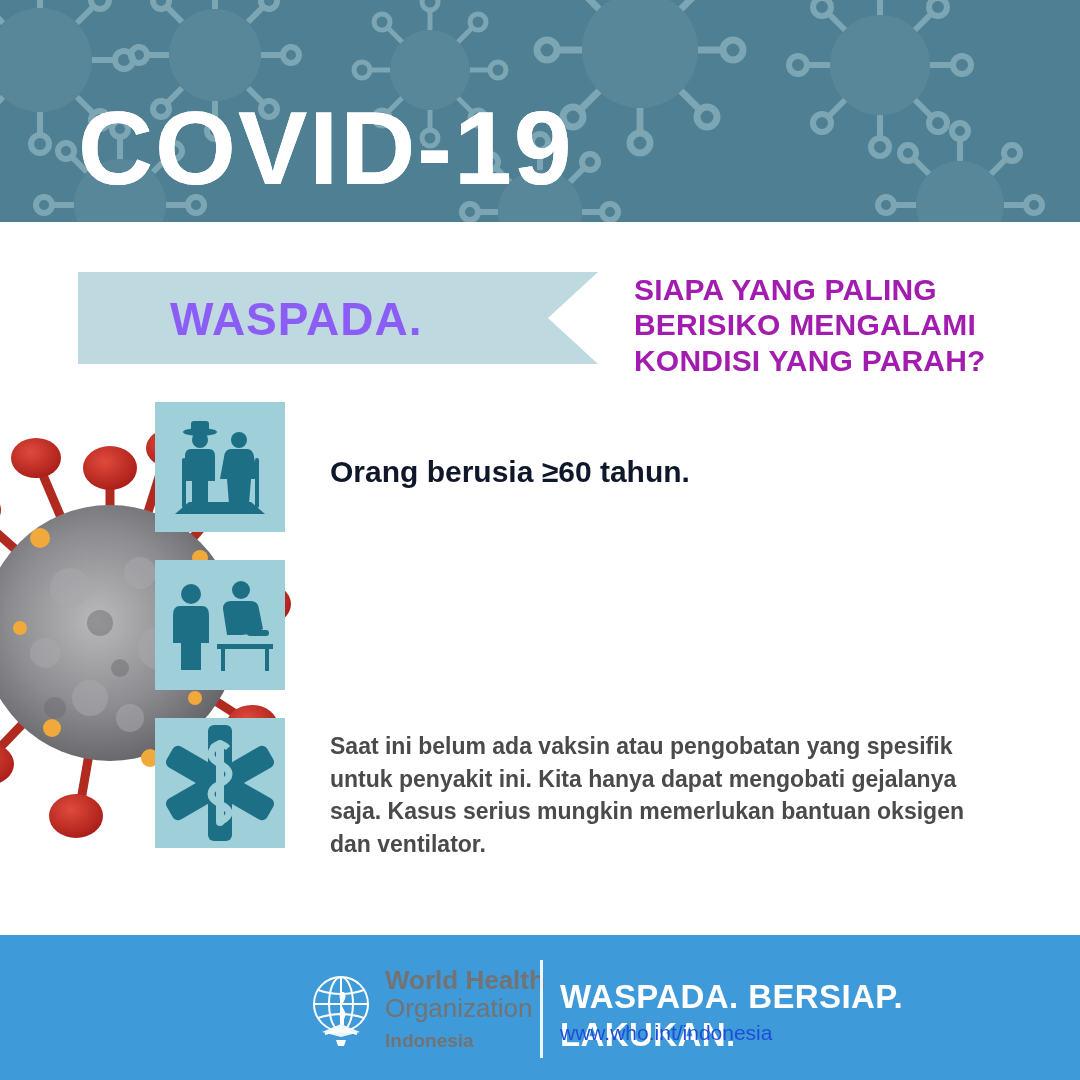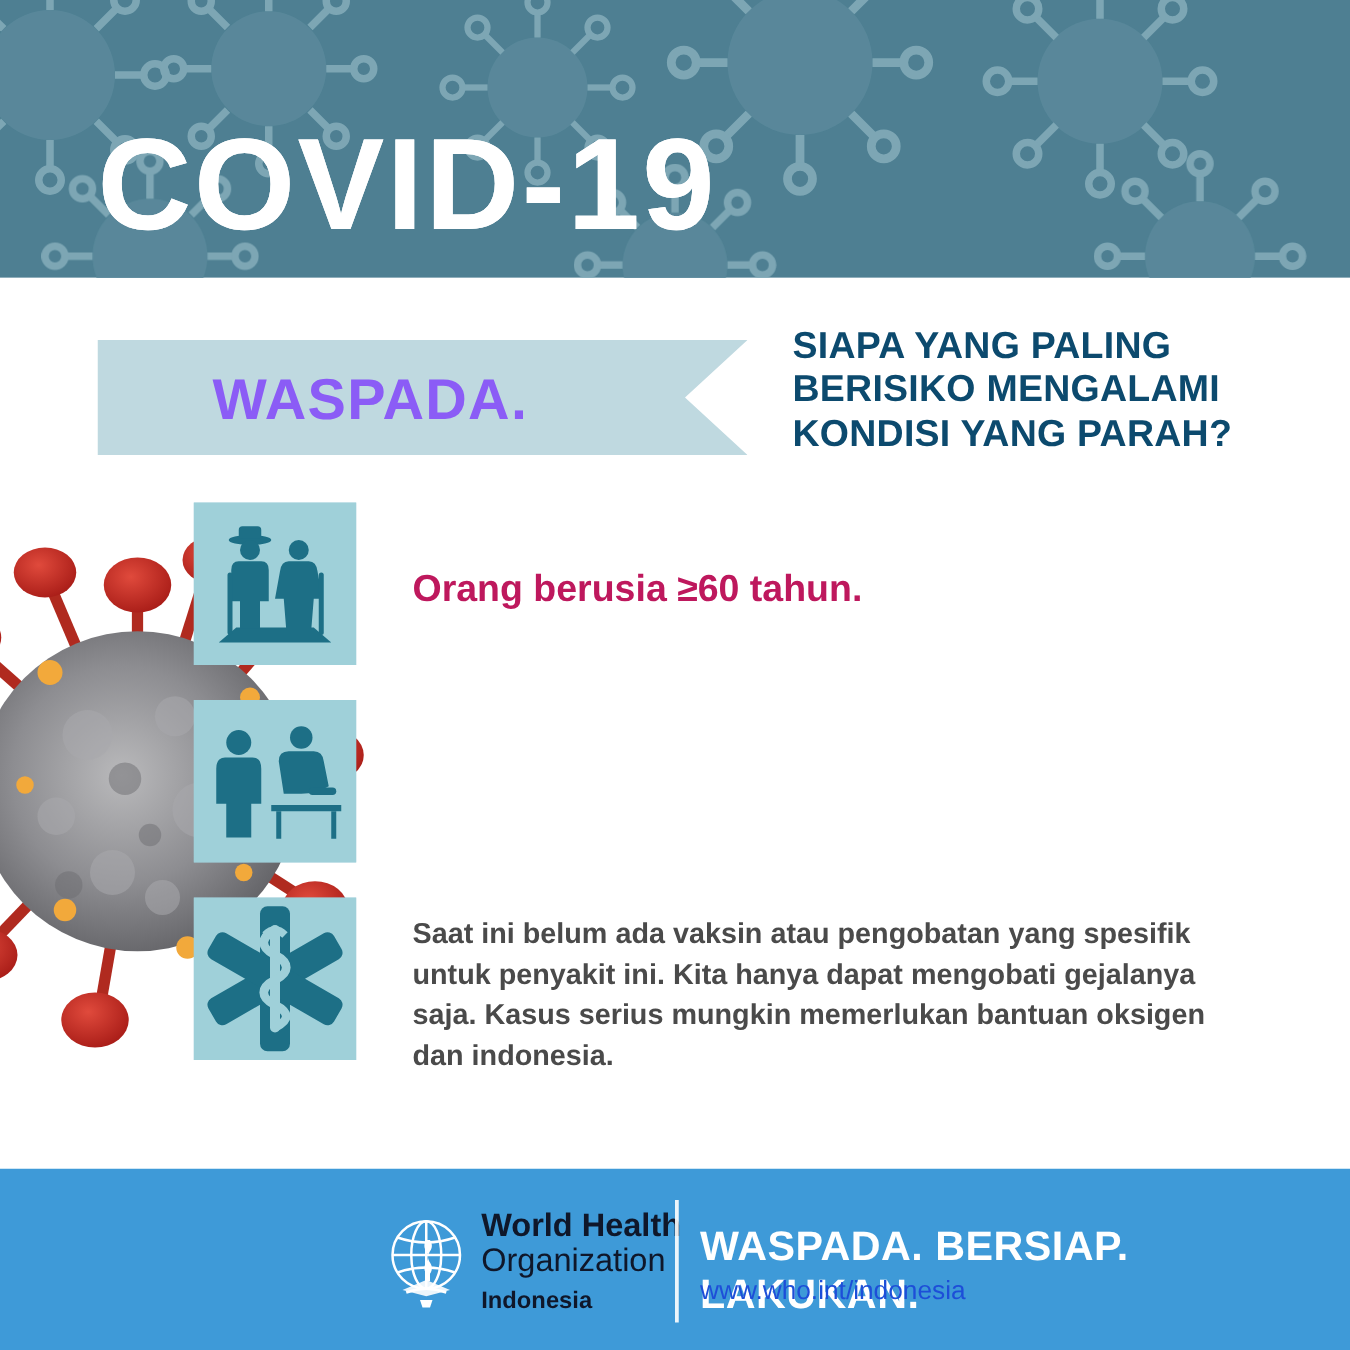--- a/index.html
+++ b/index.html
@@ -30,58 +30,58 @@
   
   .ribbon{
     position:absolute;left:78px;top:272px;width:520px;height:92px;
   }
   .ribbon-shape{position:absolute;left:0;top:0;width:520px;height:92px;}
   .ribbon-label{
     position:absolute;left:92px;top:20px;
     font-size:46px;font-weight:bold;color:#8b5cf6;letter-spacing:1px;
   }
   .headline{
-    position:absolute;left:634px;top:259px;width:430px;
-    font-size:30px;line-height:1.18;font-weight:bold;color:#0c4a6e;
+    position:absolute;left:634px;top:272px;width:430px;
+    font-size:30px;line-height:1.18;font-weight:bold;color:#a21caf;
     letter-spacing:0.2px;
   }
 
   
   .virus-photo{
     position:absolute;left:0;top:398px;width:300px;height:470px;
     overflow:hidden;
   }
 
   
   .icon-tile{
     position:absolute;width:130px;height:130px;background:#9fd0d9;
   }
   #tile-elderly{left:155px;top:402px;}
   #tile-condition{left:155px;top:560px;}
   #tile-medical{left:155px;top:718px;}
 
   
   .bullet{
-    position:absolute;color:#be185d;font-weight:bold;
+    position:absolute;color:#0f172a;font-weight:bold;
   }
   #bullet-age{left:330px;top:455px;width:700px;font-size:30px;}
   #bullet-condition{left:330px;top:575px;width:700px;font-size:30px;line-height:1.28;}
   #note-text{
     position:absolute;left:330px;top:730px;width:680px;
     font-size:23px;line-height:1.42;font-weight:bold;color:#4a4a4a;
   }
 
   
   .footer{
     position:absolute;left:0;top:935px;width:1080px;height:145px;
     background:#3e9ad8;
   }
   .who-logo{position:absolute;left:305px;top:968px;width:72px;height:80px;}
   .who-text{
-    position:absolute;left:385px;top:966px;color:#0f172a;
+    position:absolute;left:385px;top:966px;color:#737373;
   }
   .who-line1{font-size:26px;font-weight:bold;line-height:1.08;}
   .who-line2{font-size:26px;font-weight:normal;line-height:1.08;}
   .who-country{font-size:19px;font-weight:bold;margin-top:8px;}
   .divider{
     position:absolute;left:540px;top:960px;width:3px;height:98px;background:#ffffff;opacity:.9;
   }
   .slogan{
     position:absolute;left:560px;top:978px;color:#ffffff;
     font-size:33px;font-weight:bold;letter-spacing:.4px;
@@ -403,21 +403,21 @@
       </g>
       <g fill="#9fd0d9">
         <rect x="61" y="22" width="8" height="86" rx="4"></rect>
         <path d="M65 26 c-12 6 -12 14 0 20 c12 6 12 14 0 20 c-12 6 -12 14 0 20 c12 6 12 12 0 18" fill="none" stroke="#9fd0d9" stroke-width="7"></path>
         <path d="M57 30 q8 -8 16 0" fill="none" stroke="#9fd0d9" stroke-width="6"></path>
       </g>
     </svg>
   </div>
 
   <div class="bullet" id="bullet-age">Orang berusia ≥60 tahun.</div>
-  <div id="note-text">Saat ini belum ada vaksin atau pengobatan yang spesifik untuk penyakit ini. Kita hanya dapat mengobati gejalanya saja. Kasus serius mungkin memerlukan bantuan oksigen dan indonesia.</div>
+  <div id="note-text">Saat ini belum ada vaksin atau pengobatan yang spesifik untuk penyakit ini. Kita hanya dapat mengobati gejalanya saja. Kasus serius mungkin memerlukan bantuan oksigen dan ventilator.</div>
 
   <div class="footer"></div>
 
   <svg class="who-logo" viewBox="0 0 72 80">
     <g fill="none" stroke="#ffffff" stroke-width="2">
       <circle cx="36" cy="36" r="27"></circle>
       <ellipse cx="36" cy="36" rx="12" ry="27"></ellipse>
       <line x1="9" y1="36" x2="63" y2="36"></line>
       <path d="M13 22 q23 8 46 0"></path>
       <path d="M13 50 q23 -8 46 0"></path>

